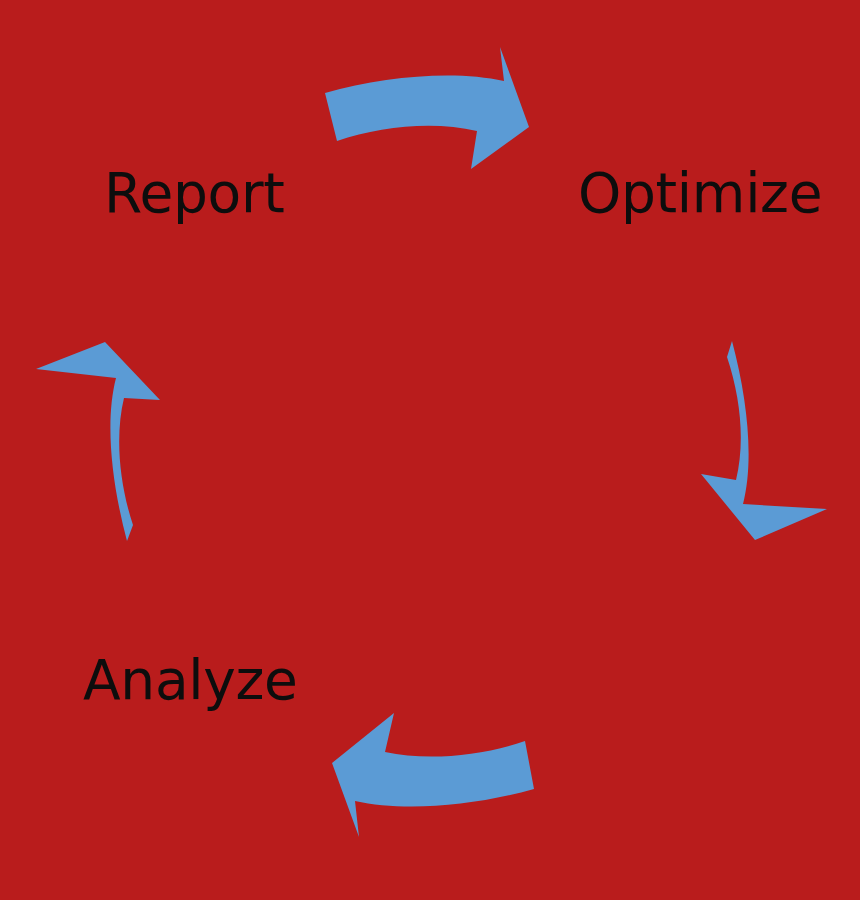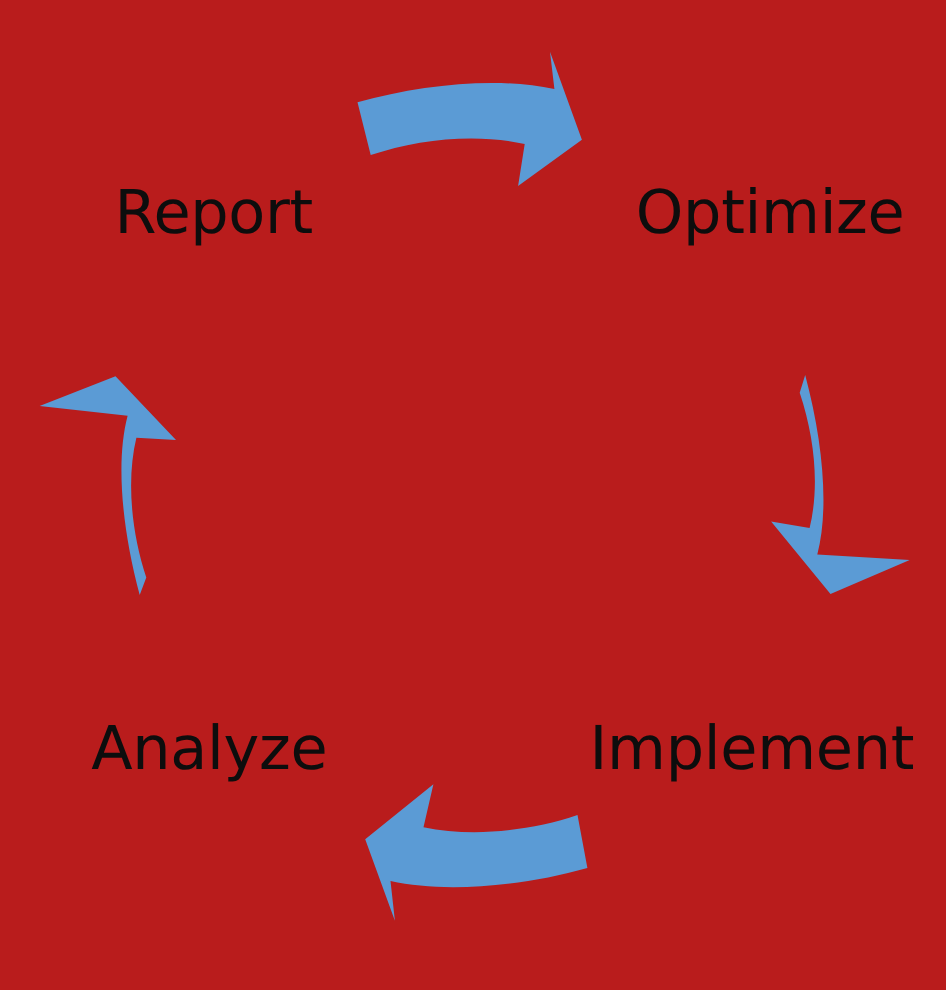--- a/index.html
+++ b/index.html
@@ -84,17 +84,16 @@
              L 160,400
              L 124,398
              C 115,435 119,483 133,525
              Z"></path>
   </svg>
 
   <div class="stage-label" id="label-report" style="color: rgb(13, 13, 13);">Report</div>
 
   <div class="stage-label" id="label-analyze" style="color: rgb(13, 13, 13);">Optimize</div>
 
-  <div class="stage-label" id="label-implement" style="color: rgb(13, 13, 13);">Implement</div>
 
   <div class="stage-label" id="label-optimize" style="color: rgb(13, 13, 13);">Analyze</div>
 
 </div>
 
 </body></html>

